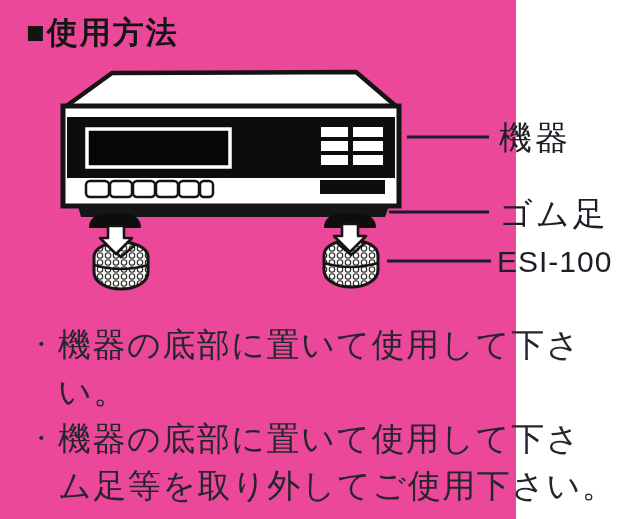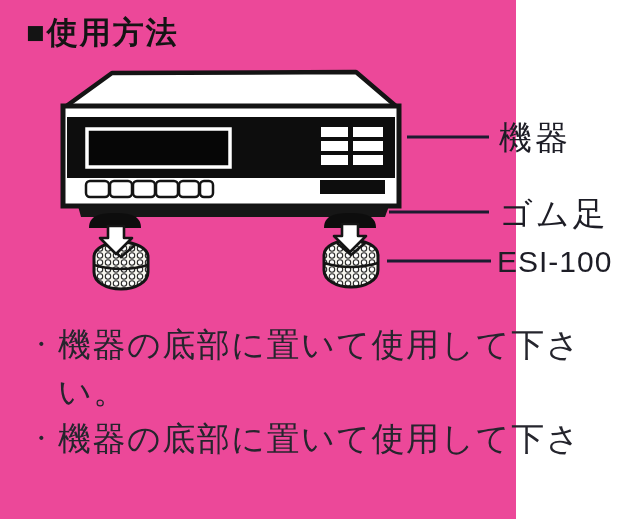--- a/index.html
+++ b/index.html
@@ -89,17 +89,18 @@
       <span class="bullet">・</span>
       <span class="note-text">
         <span class="nline">機器の底部に置いて使用して下さ</span>
         <span class="nline">い。</span>
       </span>
     </div>
     <div class="note">
       <span class="bullet">・</span>
       <span class="note-text">
         <span class="nline">機器の底部に置いて使用して下さ</span>
+        <span class="nline">ム足等を取り外してご使用下さい。</span>
       </span>
     </div>
   </div>
 
 </div>
 
 </body></html>

